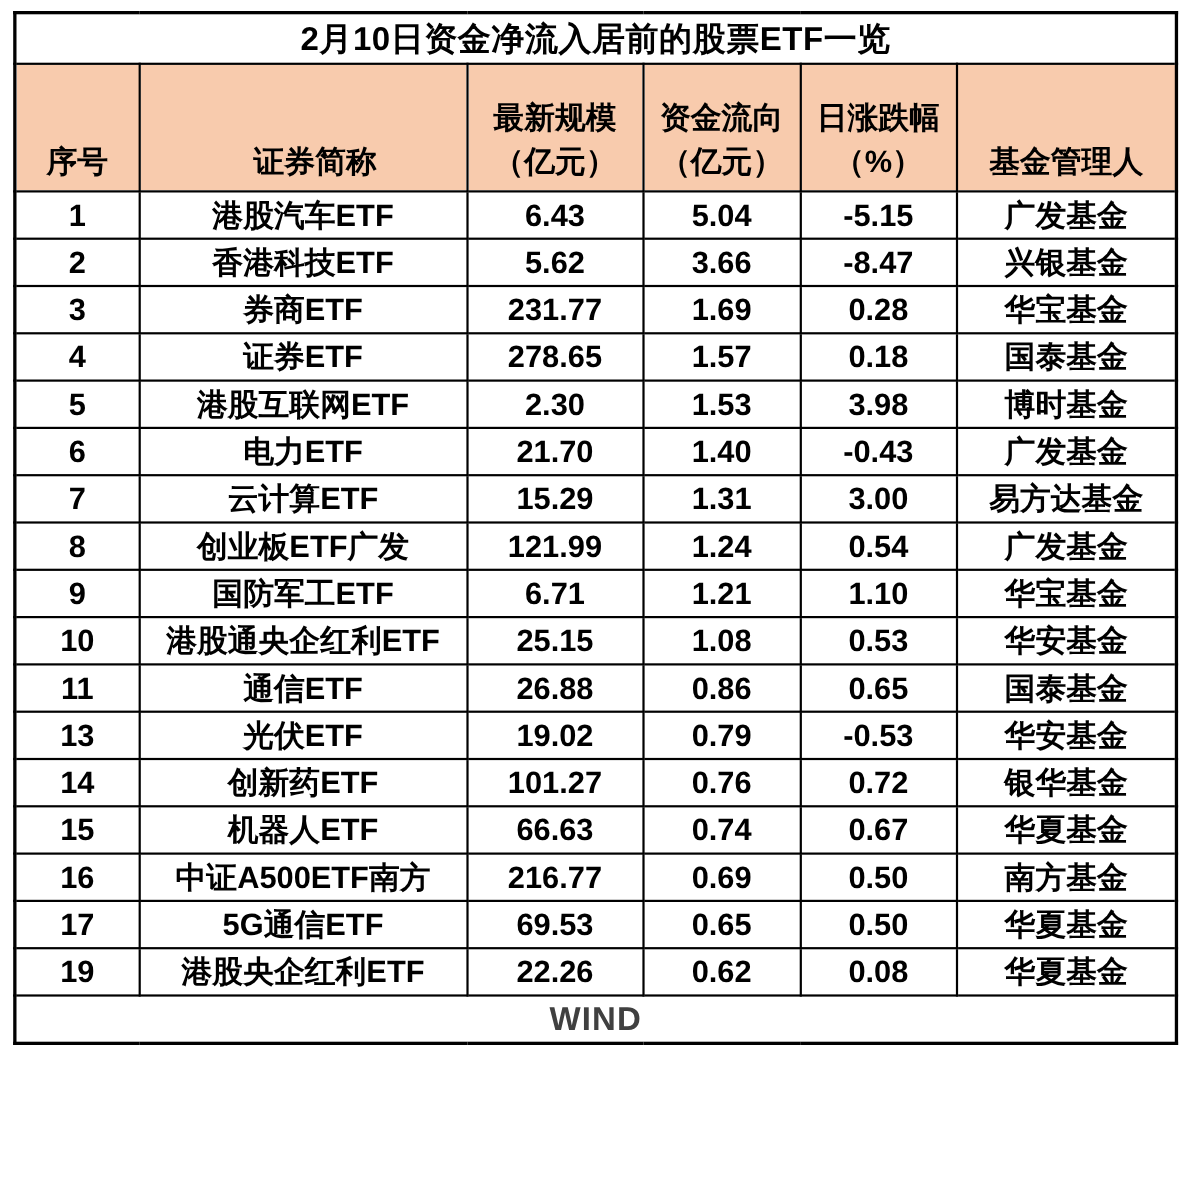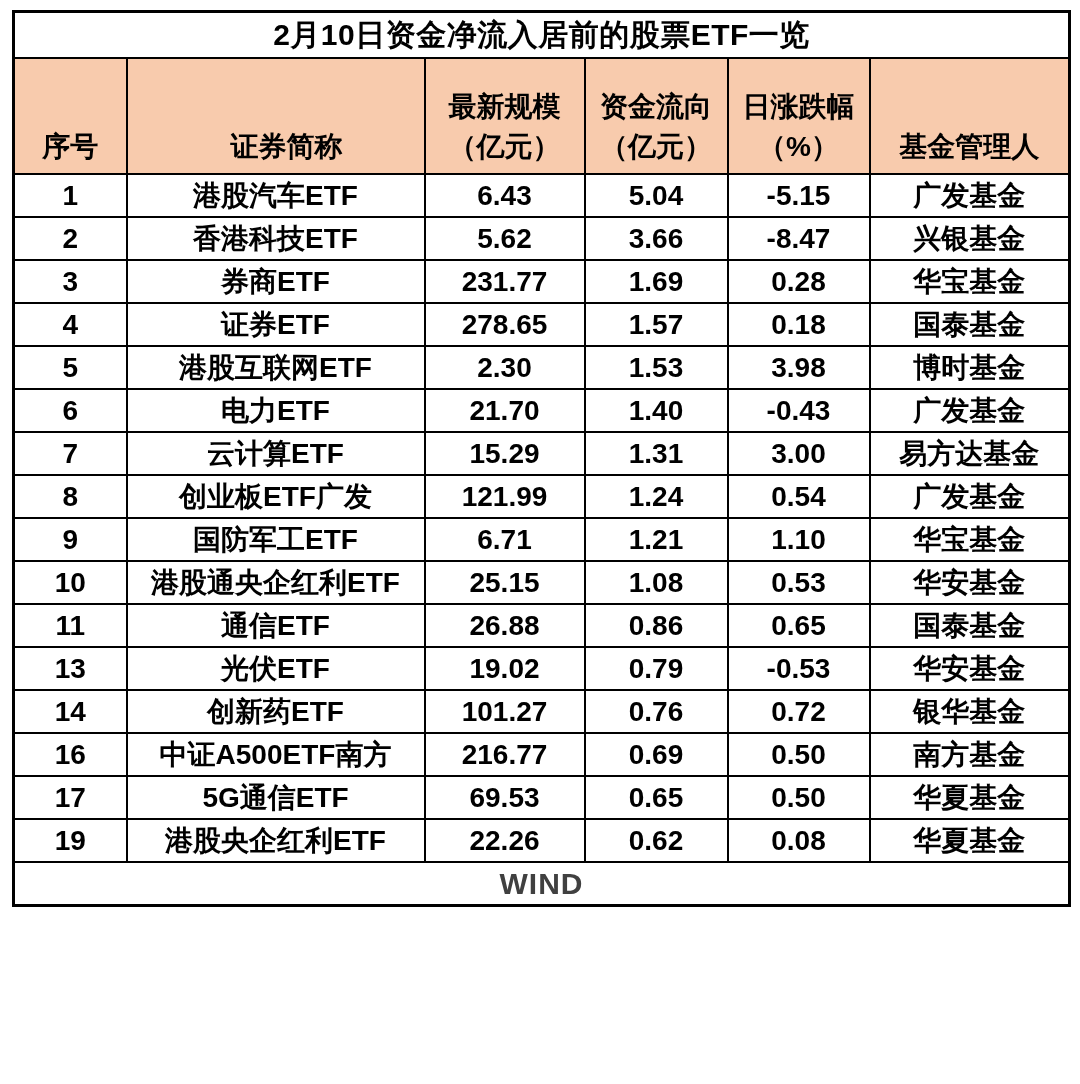--- a/index.html
+++ b/index.html
@@ -223,20 +223,28 @@
 
     <tr class="data-row">
       <td>14</td>
       <td>创新药ETF</td>
       <td>101.27</td>
       <td>0.76</td>
       <td>0.72</td>
       <td>银华基金</td>
     </tr>
 
+    <tr class="data-row">
+      <td>15</td>
+      <td>机器人ETF</td>
+      <td>66.63</td>
+      <td>0.74</td>
+      <td>0.67</td>
+      <td>华夏基金</td>
+    </tr>
 
     <tr class="data-row">
       <td>16</td>
       <td>中证A500ETF南方</td>
       <td>216.77</td>
       <td>0.69</td>
       <td>0.50</td>
       <td>南方基金</td>
     </tr>
 

